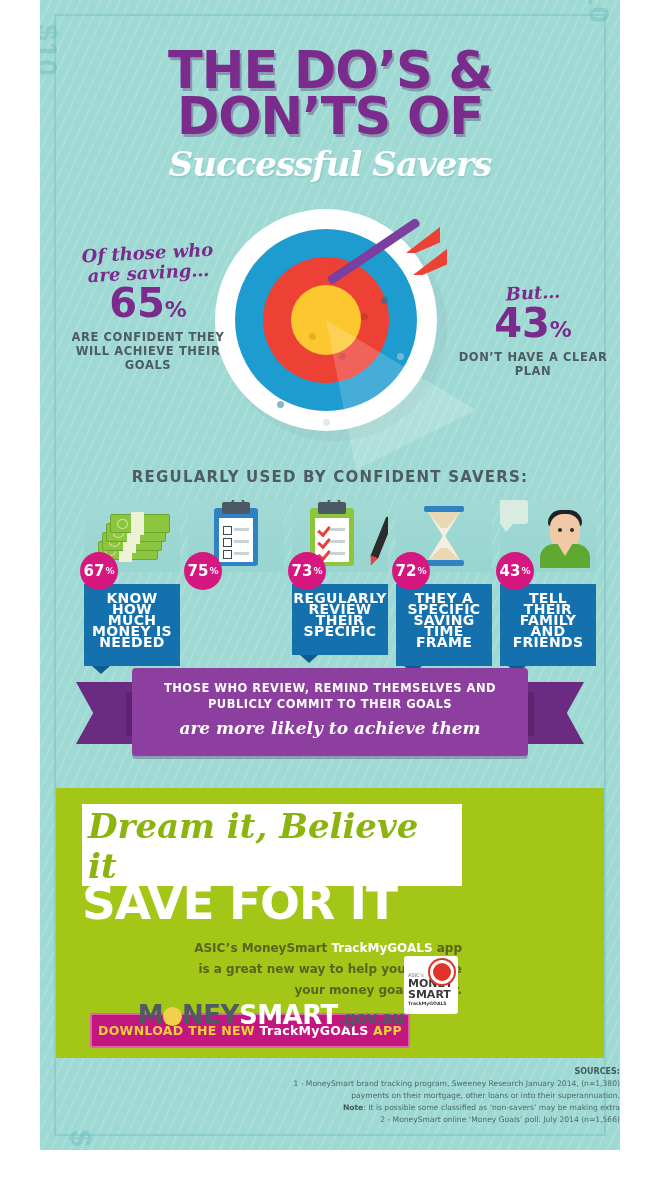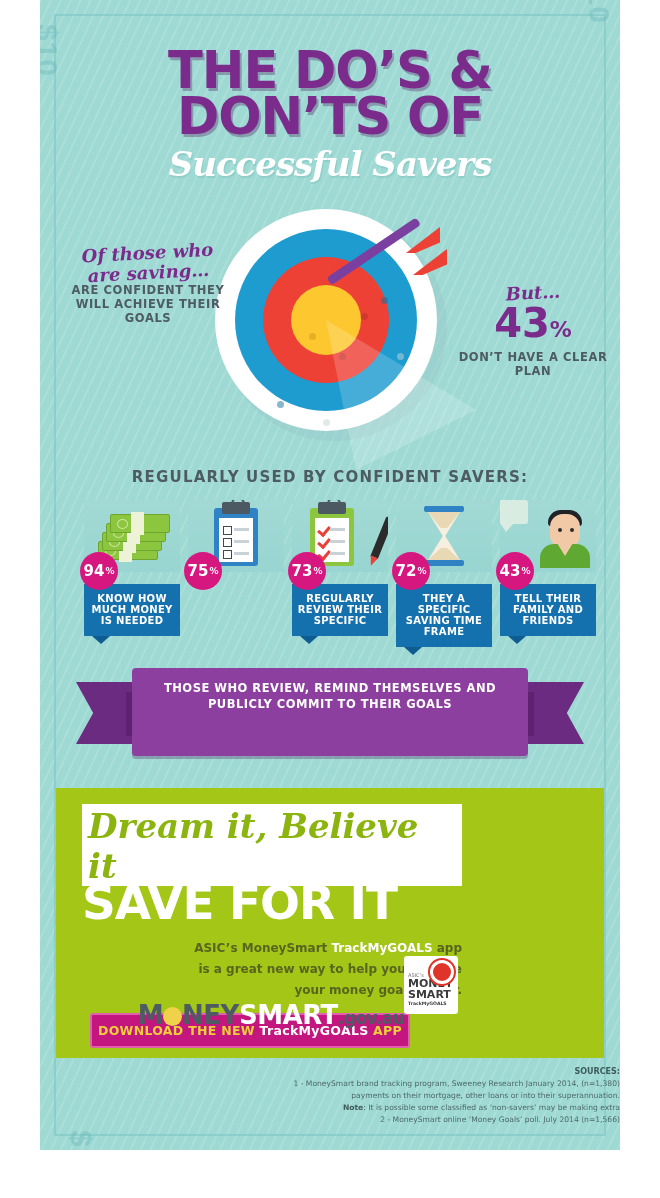--- a/index.html
+++ b/index.html
@@ -91,22 +91,22 @@
     display:flex;align-items:flex-end;justify-content:center;overflow:hidden;
   }
   .badge{
     position:absolute;left:-4px;top:52px;width:38px;height:38px;border-radius:50%;
     background:#d6177f;color:#fff;display:flex;align-items:center;justify-content:center;
     font-family:"DejaVu Sans",sans-serif;font-weight:bold;font-size:15px;z-index:4;
   }
   .badge .pct{font-size:9px;margin-left:1px;}
   .tech-label{
     position:relative;margin-top:12px;width:96px;background:#1471ad;color:#fff;
-    font-family:"DejaVu Sans",sans-serif;font-weight:bold;font-size:10px;line-height:11px;
-    letter-spacing:.3px;text-align:center;padding:9px 3px 10px;box-sizing:border-box;min-height:48px;
+    font-family:"DejaVu Sans",sans-serif;font-weight:bold;font-size:14px;line-height:11px;
+    letter-spacing:.3px;text-align:center;padding:9px 3px 18px;box-sizing:border-box;min-height:48px;
     display:flex;align-items:center;justify-content:center;
   }
   .tech-label::after{
     content:"";position:absolute;left:8px;bottom:-8px;border-left:9px solid transparent;
     border-right:9px solid transparent;border-top:8px solid #0f5d90;
   }
 
   
   .ic{position:absolute;bottom:4px;left:0;width:96px;height:68px;}
   .money-stack{position:absolute;left:14px;bottom:8px;width:66px;height:40px;}
@@ -238,20 +238,21 @@
         <div class="dot" style="left:186px;top:148px;background:#c6d4d4;"></div>
         <div class="dot" style="left:112px;top:214px;background:#c6d4d4;"></div>
         <div id="beam"></div>
         <div id="arrow-shaft"></div>
         <div id="fletch1"></div>
         <div id="fletch2"></div>
       </div>
 
       <div id="stat-left">
         <div class="stat-script">Of those who are saving…</div>
+        <div class="stat-big"><span>65</span><span class="pct">%</span></div>
         <div class="stat-sub">ARE CONFIDENT THEY WILL ACHIEVE THEIR GOALS</div>
       </div>
 
       <div id="stat-right">
         <div class="stat-script">But…</div>
         <div class="stat-big"><span>43</span><span class="pct">%</span></div>
         <div class="stat-sub">DON’T HAVE A CLEAR PLAN</div>
       </div>
     </div>
 
@@ -276,21 +277,21 @@
                   <span class="band"></span>
                 </div>
               <div class="bill" style="left:12px;bottom:27px;">
                   <span class="oval"></span>
                   <span class="band"></span>
                 </div>
             </div>
           </div>
         </div>
         <div class="badge">
-            <span>94</span>
+            <span>67</span>
             <span class="pct">%</span>
           </div>
         <div class="tech-label">KNOW HOW MUCH MONEY IS NEEDED</div>
       </div>
 
       <div class="tech">
         <div class="tech-panel">
           <div class="ic">
             <div class="clip">
               <div class="paper"></div>
@@ -378,20 +379,21 @@
       </div>
     </div>
 
     <div id="ribbon">
       <div class="rb-tail l"></div>
       <div class="rb-tail r"></div>
       <div class="rb-fold-l"></div>
       <div class="rb-fold-r"></div>
       <div class="rb-main">
         <div class="rb-t1">THOSE WHO REVIEW, REMIND THEMSELVES AND PUBLICLY COMMIT TO THEIR GOALS</div>
+        <div class="rb-t2">are more likely to achieve them</div>
       </div>
     </div>
 
     <div id="promo">
       <div id="promo-left">
         <div id="dream">Dream it, Believe it</div>
         <div id="save">SAVE FOR IT</div>
         <div id="promo-copy">
           <span>ASIC’s MoneySmart </span><span class="hl">TrackMyGOALS</span><span> app</span><br>
           <span>is a great new way to help you achieve</span><br>

